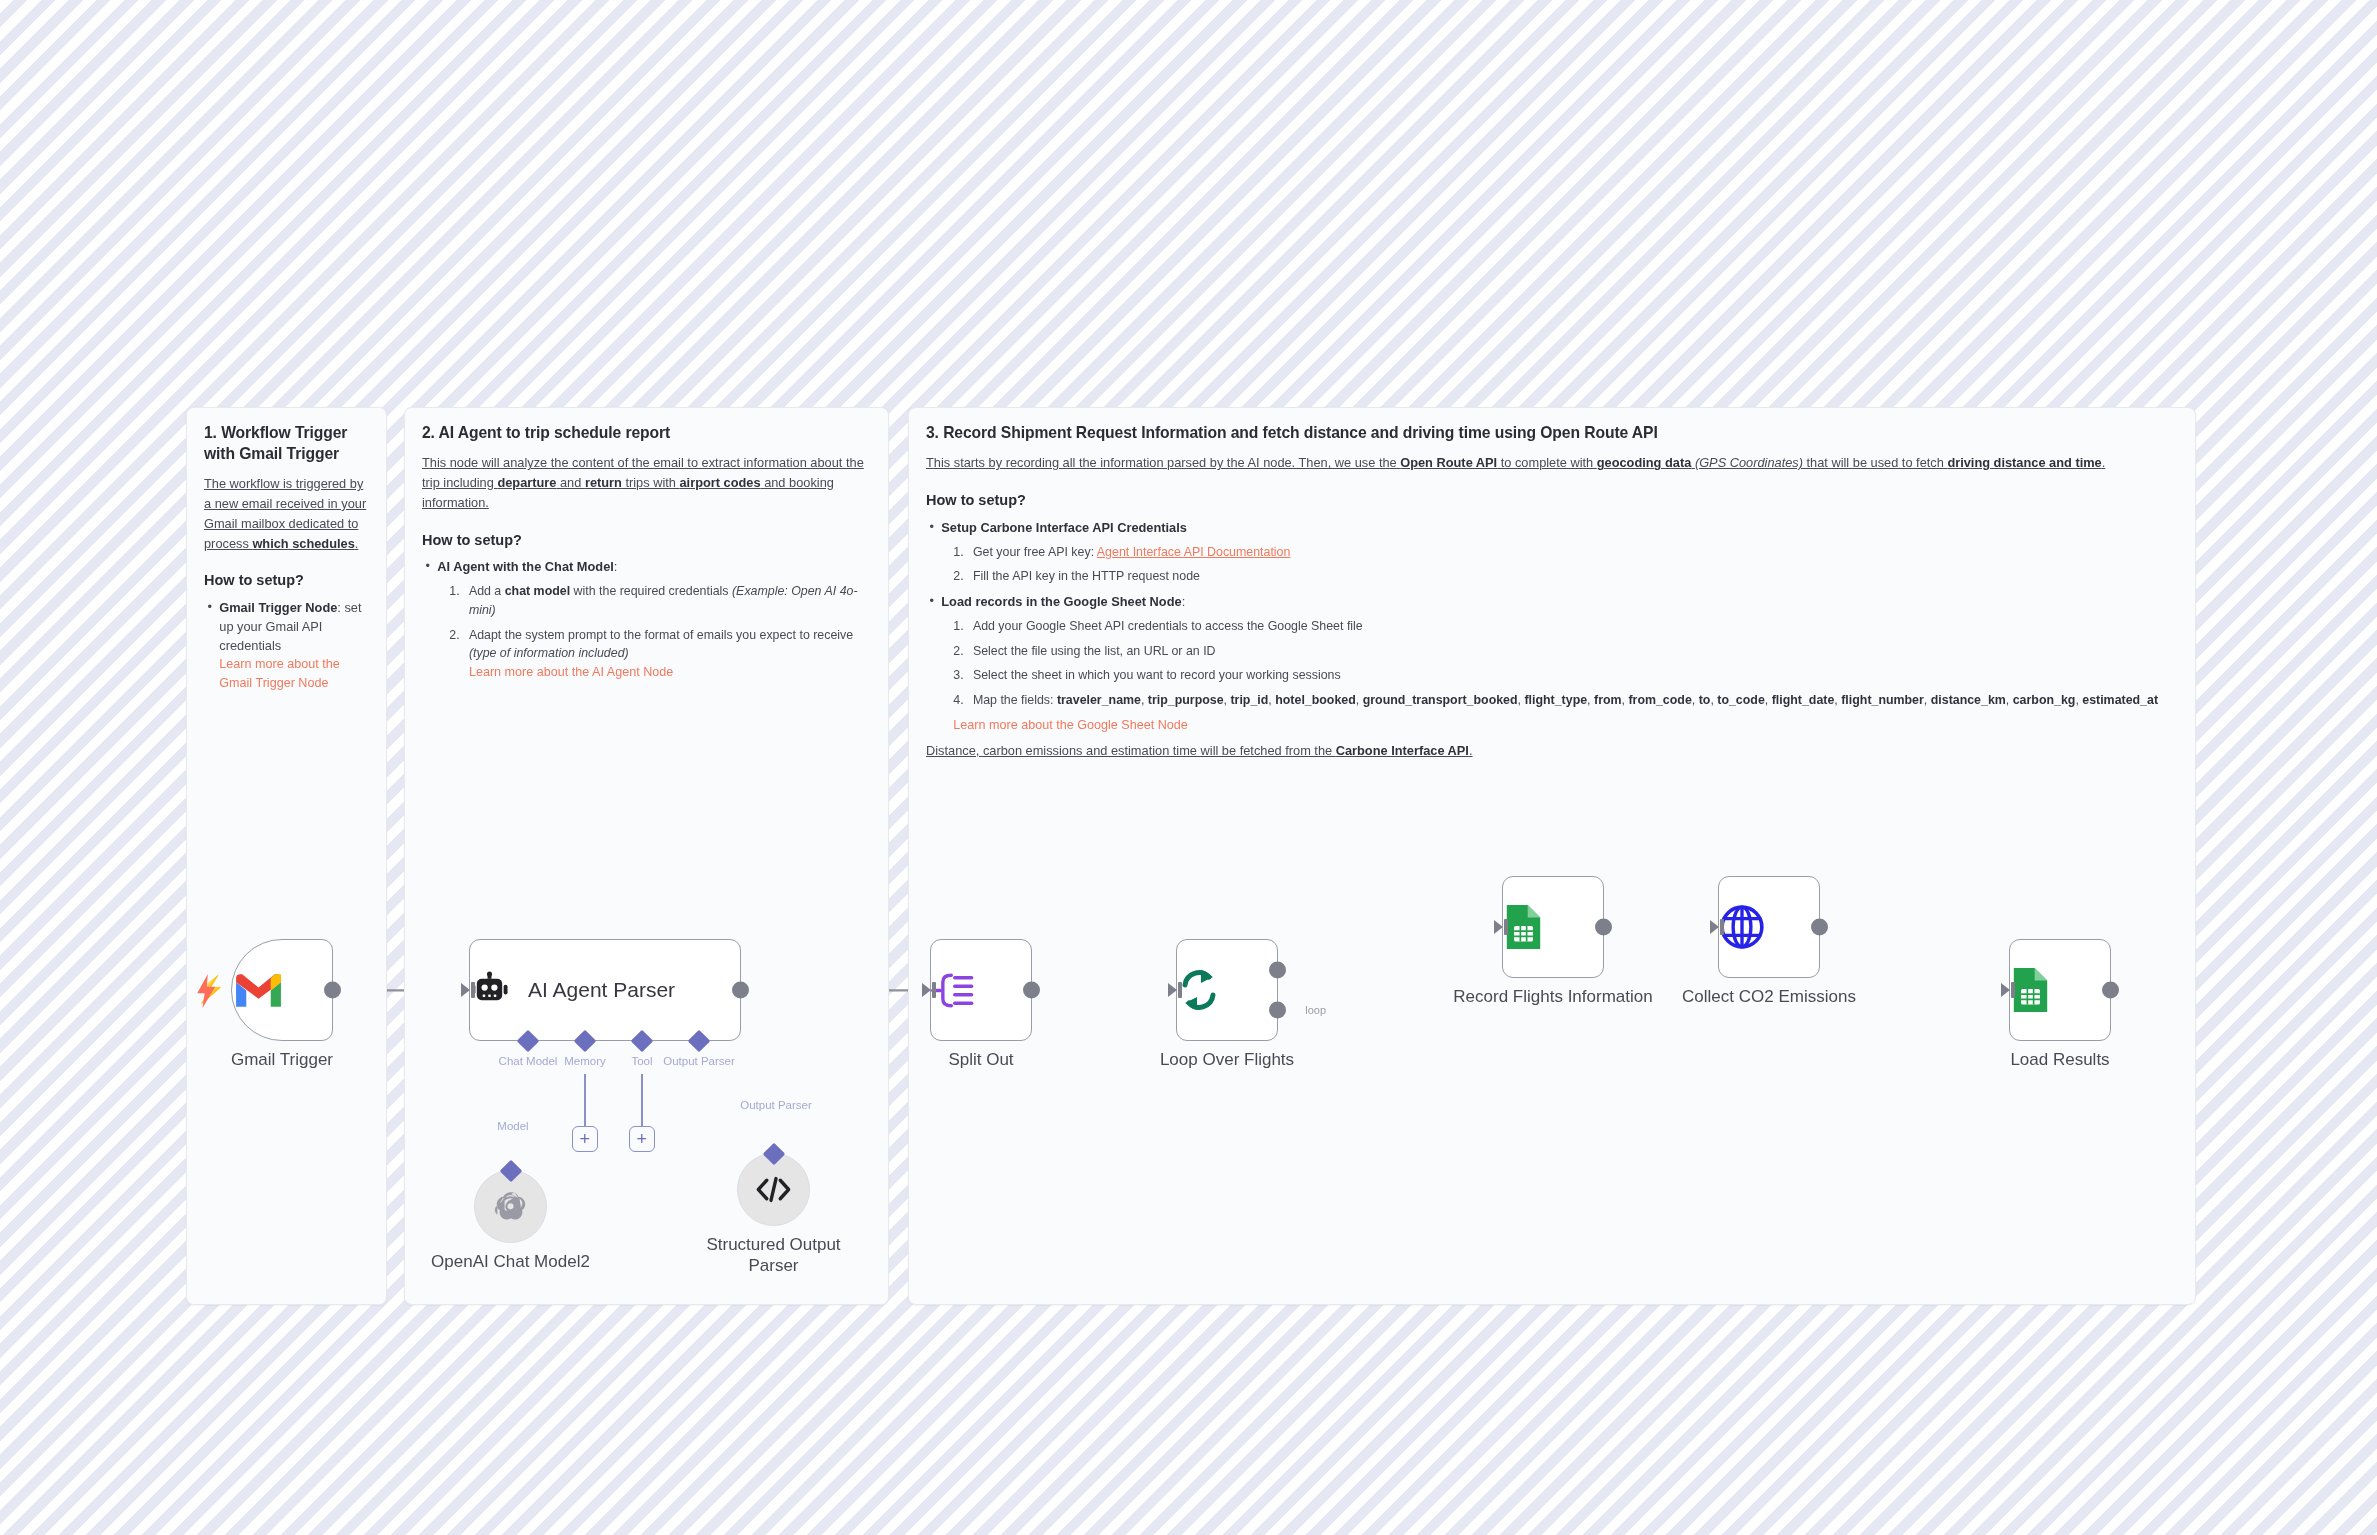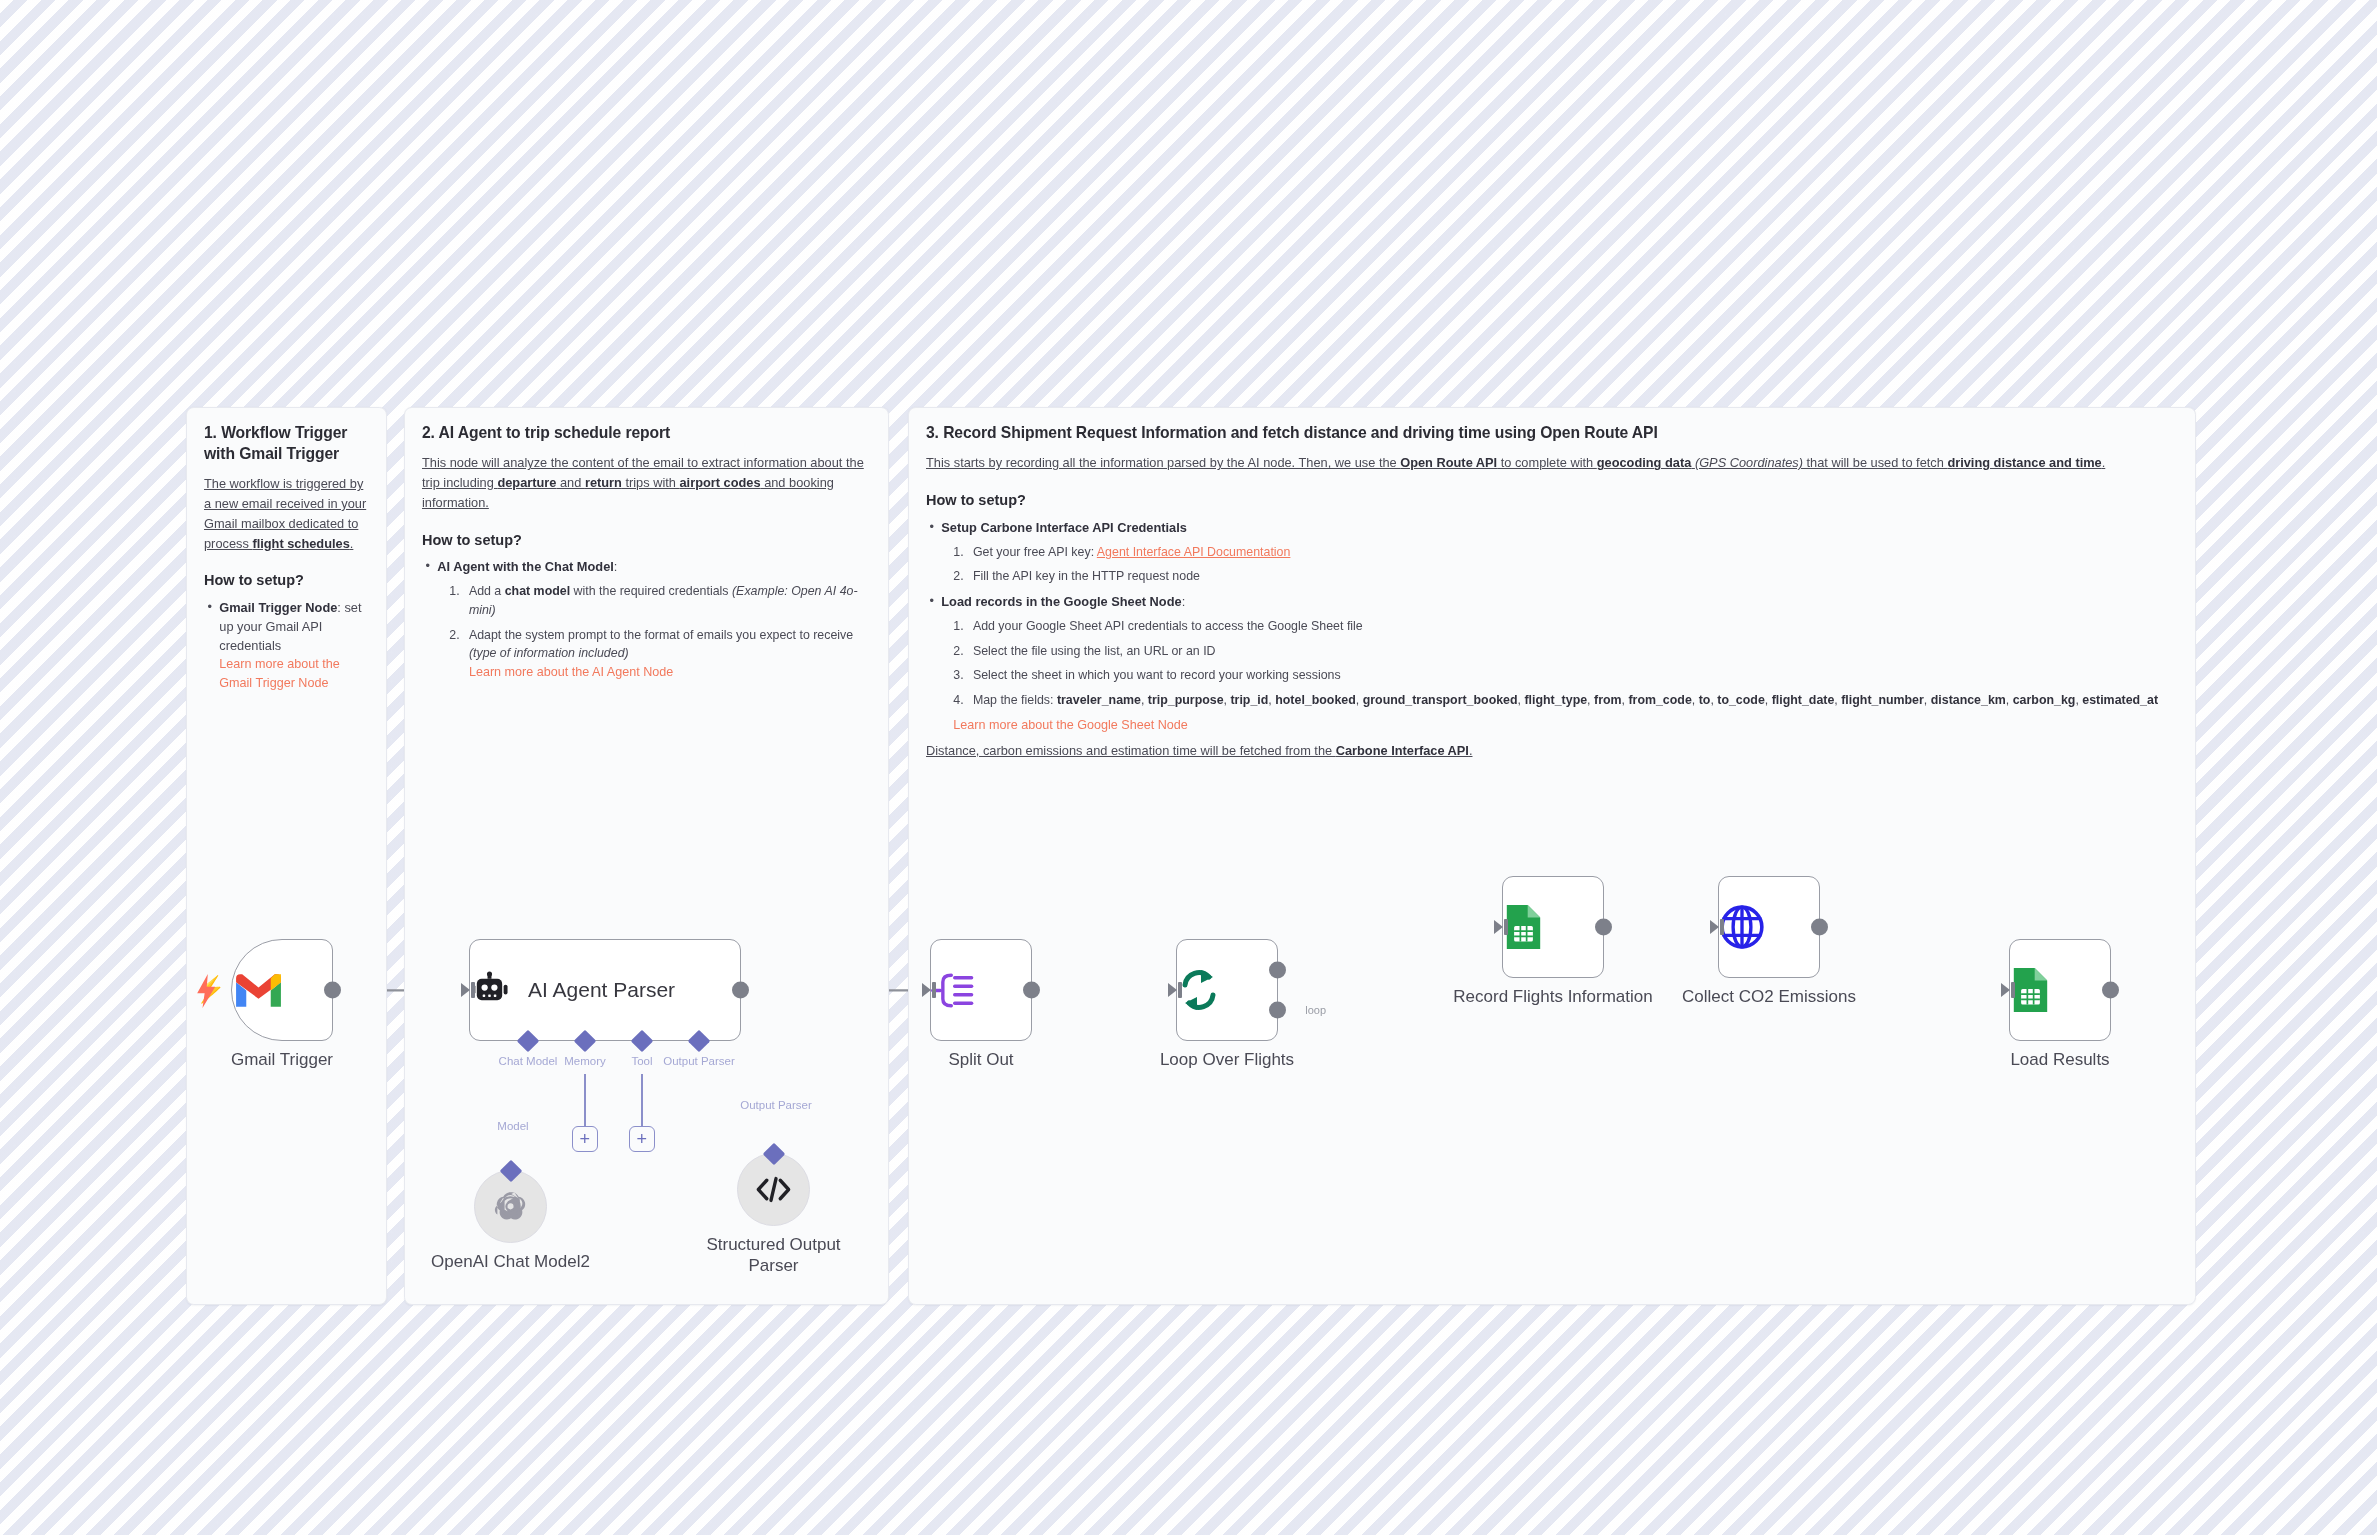--- a/index.html
+++ b/index.html
@@ -189,21 +189,21 @@
     <path d="M 1318,1164 L 1318,1315" stroke="#8e9199" stroke-width="2.6" fill="none"></path>
 
     <path d="M 620,1262 C 614,1310 608,1340 602,1378" stroke="#8b8fca" stroke-width="2.6" fill="none" stroke-dasharray="11 9"></path>
     <path d="M 812,1262 C 852,1300 880,1330 910,1356" stroke="#8b8fca" stroke-width="2.6" fill="none" stroke-dasharray="11 9"></path>
   </svg>
 
   <div class="sticky" id="sticky1">
     <div class="sticky-inner">
       <div class="st-title">1. Workflow Trigger with Gmail Trigger</div>
       <div class="st-p">
-        The workflow is triggered by a new email received in your Gmail mailbox dedicated to process <span class="b">flight schedules</span>.
+        The workflow is triggered by a new email received in your Gmail mailbox dedicated to process <span class="b">which schedules</span>.
       </div>
       <div class="st-h">How to setup?</div>
       <ul class="st-ul">
         <li>
           <span class="b">Gmail Trigger Node</span>: set up your Gmail API credentials
           <a class="st-link" href="#">Learn more about the Gmail Trigger Node</a>
         </li>
       </ul>
     </div>
   </div>

